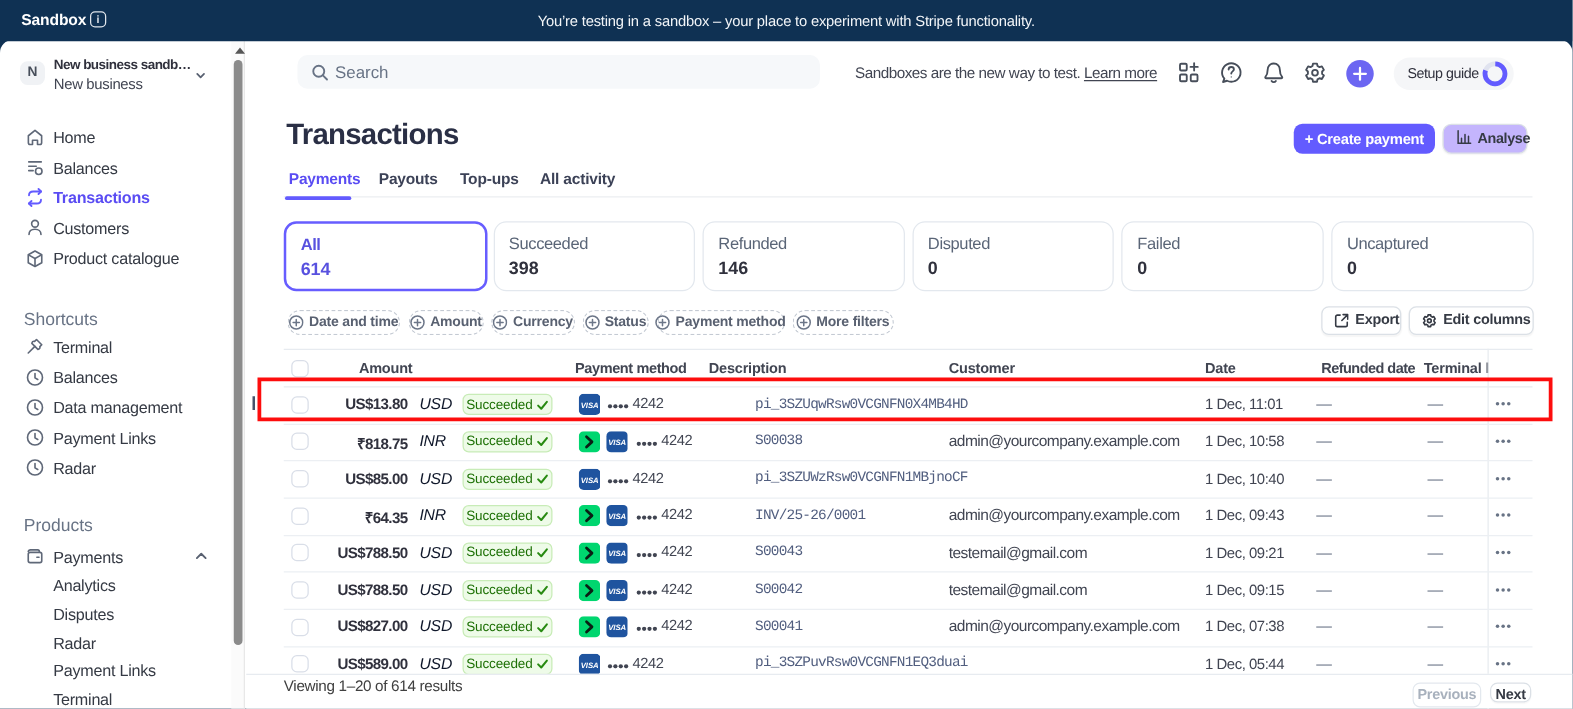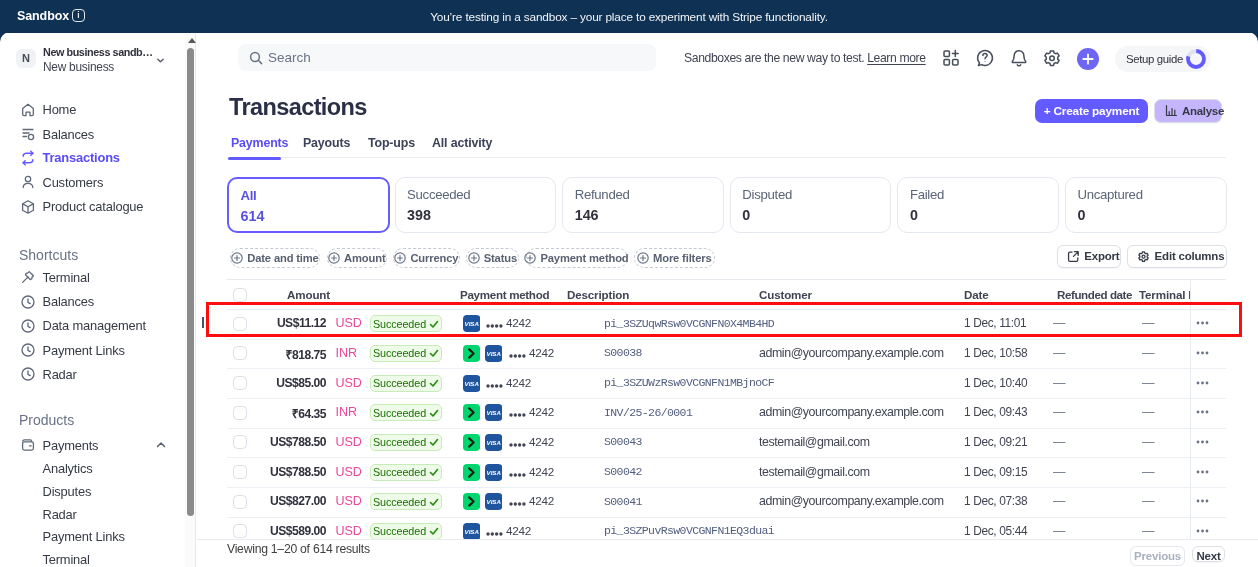--- a/index.html
+++ b/index.html
@@ -66,21 +66,21 @@
 
 .wbtn { position:absolute; top:212.7px; height:23.4px; background:#fff; border:1px solid #dbe0e6; border-radius:6px; font-size:11.5px; font-weight:700; letter-spacing:-0.2px; color:#353a44; display:flex; align-items:center; white-space:nowrap; box-shadow:0 1px 1px rgba(0,0,0,.04); }
 
 
 #thead-border-top { position:absolute; left:30px; top:247px; width:999px; height:1px; background:#e7ebf0; }
 #thead-border-bot { position:absolute; left:30px; top:277px; width:999px; height:1px; background:#e7ebf0; }
 .th { position:absolute; top:256px; font-size:11.6px; font-weight:700; letter-spacing:-0.15px; color:#414552; white-space:nowrap; }
 .row-border { position:absolute; left:30px; width:999px; height:1px; background:#eceff3; }
 .cb { position:absolute; left:36px; width:14px; height:14px; border:1.5px solid #d9dee8; border-radius:4.5px; background:#fff; }
 .amt { position:absolute; font-size:12.1px; font-weight:700; letter-spacing:-0.5px; color:#30313d; text-align:right; width:100px; }
-.cur { position:absolute; left:138.5px; font-size:12.6px; letter-spacing:-0.1px; color:#ec4899; }
+.cur { position:absolute; left:138.5px; font-size:12.6px; letter-spacing:-0.1px; color:#0f172a;font-style:italic; }
 .badge { position:absolute; left:173px; width:72px; height:17px; background:#eefbe8; border:1px solid #c8ecb7; border-radius:5px; font-size:10.8px; letter-spacing:-0.1px; color:#1d7005; display:flex; align-items:center; justify-content:center; white-space:nowrap; }
 .pm { position:absolute; left:265px; height:18px; }
 .mono { position:absolute; left:371px; font-size:11.5px; letter-spacing:-0.6px; font-family:"Liberation Mono", monospace; color:#515e7f; white-space:nowrap;margin-left:36px; }
 .cust { position:absolute; left:562px; font-size:12.4px; letter-spacing:-0.42px; color:#414552; white-space:nowrap; }
 .date { position:absolute; left:767px; font-size:11.9px; letter-spacing:-0.35px; color:#414552; white-space:nowrap; }
 .dash1 { position:absolute; left:856px; font-size:12.5px; color:#687385; }
 .dash2 { position:absolute; left:945px; font-size:12.5px; color:#687385; }
 .dots { position:absolute; left:999px; }
 #colsep { position:absolute; left:993px; top:247px; width:1px; height:292px; background:#e7ebf0; }
 
@@ -325,21 +325,21 @@
 
     <div id="rows">
 <div class="row-border" style="top:306.6px"></div>
 <div class="row-border" style="top:336.2px"></div>
 <div class="row-border" style="top:365.9px"></div>
 <div class="row-border" style="top:395.5px"></div>
 <div class="row-border" style="top:425.2px"></div>
 <div class="row-border" style="top:454.8px"></div>
 <div class="row-border" style="top:484.5px"></div>
 <div class="cb" style="top:284.8px"></div>
-<div class="amt" style="left:29px;top:284.3px">US$11.12</div>
+<div class="amt" style="left:29px;top:284.3px">US$13.80</div>
 <div class="cur" style="top:284.3px">USD</div>
 <div class="badge" style="top:283.3px">Succeeded<svg style="display:inline-block;vertical-align:-2px;margin-left:3px" width="10" height="10" viewBox="0 0 10 10">
             <path d="M1.5 5.5 L4 8 L8.5 2.5" fill="none" stroke="#288a11" stroke-width="1.6" stroke-linecap="round" stroke-linejoin="round"></path>
           </svg></div>
 <div class="pm" style="left:265.6px;top:283.3px">
           <svg width="17.5" height="17" viewBox="0 0 17.5 17">
             <rect width="17.5" height="17" rx="4" fill="#1f549f"></rect>
             <text x="8.75" y="11" font-family="Liberation Sans" font-size="6.2" font-style="italic" font-weight="700" fill="#fff" text-anchor="middle">VISA</text>
           </svg>
         </div>

